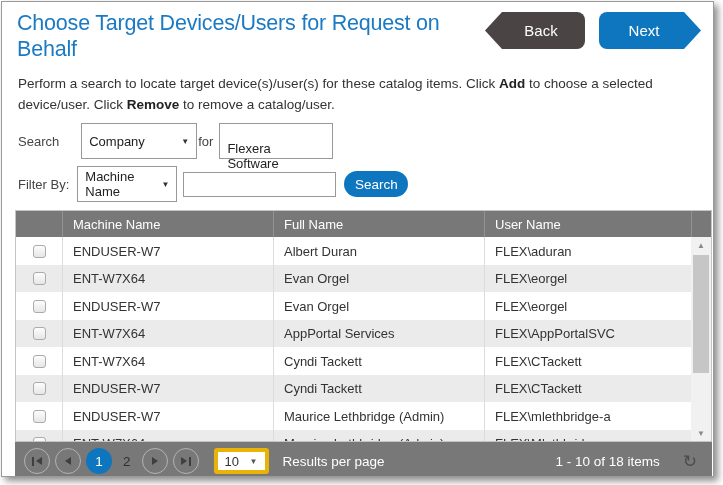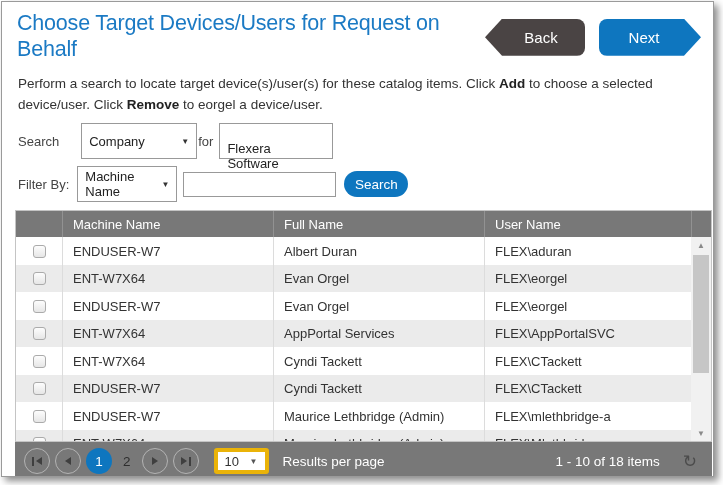--- a/index.html
+++ b/index.html
@@ -4,21 +4,21 @@
 <style>
   * { margin:0; padding:0; box-sizing:border-box; }
   html,body { width:723px; height:485px; background:#fff; font-family:"Liberation Sans", sans-serif; }
   .dialog {
     position:absolute; left:1px; top:1px; width:713px; height:476px;
     background:#fff; border:1px solid #9a9a9a;
     box-shadow:4px 4px 7px rgba(0,0,0,.45);
     overflow:hidden;
   }
   
-  .hdr { display:flex; align-items:center; padding:8px 12px 0 15px; }
+  .hdr { display:flex; align-items:flex-start; padding:8px 12px 0 15px; }
   .title { flex:0 0 465px; color:var(--title_blue); font-size:21.5px; line-height:1.22; font-weight:400; letter-spacing:-0.2px; }
   .hdr-btns { margin-left:auto; display:flex; gap:14px; padding-top:2px; }
   .arrow-btn { height:37px; color:#fff; font-size:15px; display:flex; align-items:center; justify-content:center; cursor:pointer; border:none; }
   .btn-back { width:100px; background:var(--back_dark); border-radius:8px;
     clip-path:polygon(0 50%, 17px 0, 100% 0, 100% 100%, 17px 100%); padding-left:12px; }
   .btn-next { width:102px; background:var(--accent_blue); border-radius:8px;
     clip-path:polygon(0 0, calc(100% - 17px) 0, 100% 50%, calc(100% - 17px) 100%, 0 100%); padding-right:12px; }
   
   .instr { margin:12px 15px 0 16px; font-size:13.5px; color:#333; line-height:1.55; max-width:688px; }
   .instr b { color:#222; }
@@ -90,21 +90,21 @@
 <div class="dialog">
 
   <div class="hdr">
     <div class="title">Choose Target Devices/Users for Request on Behalf</div>
     <div class="hdr-btns">
       <button class="arrow-btn btn-back">Back</button>
       <button class="arrow-btn btn-next">Next</button>
     </div>
   </div>
 
-  <div class="instr"><span>Perform a search to locate target device(s)/user(s) for these catalog items. Click </span><b>Add</b><span> to choose a selected device/user. Click </span><b>Remove</b><span> to eorgel a device/user.</span></div>
+  <div class="instr"><span>Perform a search to locate target device(s)/user(s) for these catalog items. Click </span><b>Add</b><span> to choose a selected device/user. Click </span><b>Remove</b><span> to remove a catalog/user.</span></div>
 
   <div class="row-line">
     <span>Search</span>
     <div class="ddl ddl-category">
       <span>Company</span>
       <span class="car">▼</span>
     </div>
     <span class="for-lbl">for</span>
     <div class="ddl ddl-target">
       <span>Flexera Software</span>

